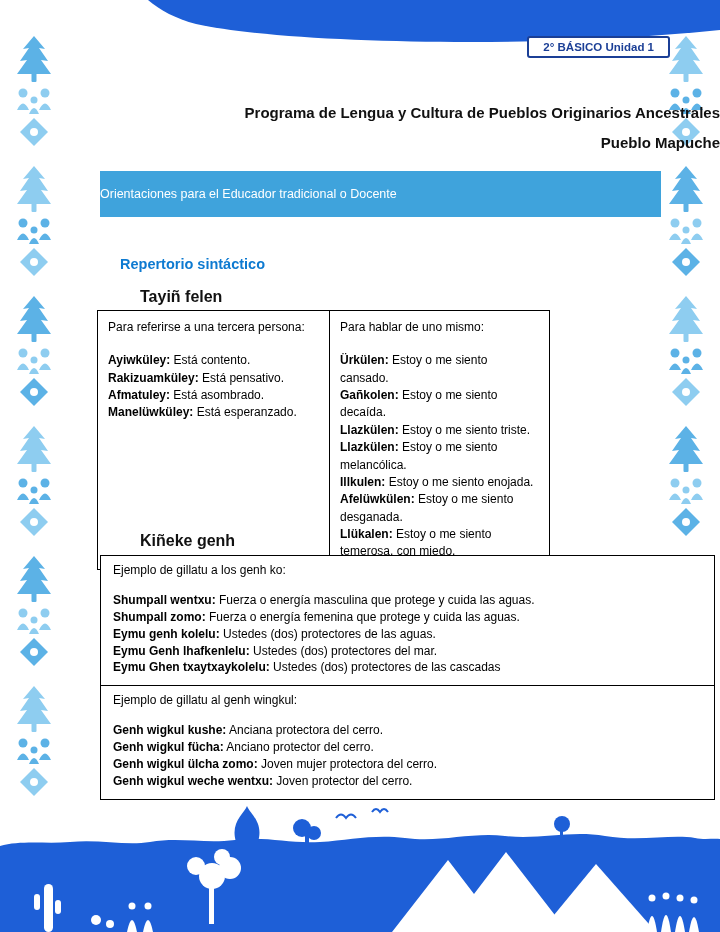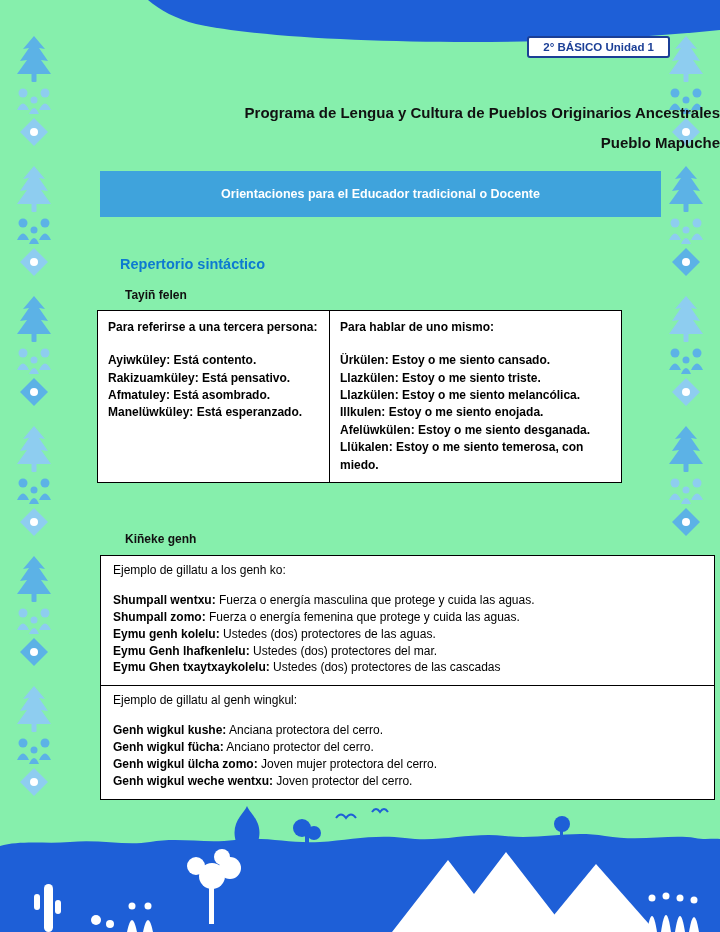--- a/index.html
+++ b/index.html
@@ -1,18 +1,18 @@
 <!DOCTYPE html>
 <html style="--primary-blue: #1e5fd7; --banner-blue: #3fa3dc; --heading-blue: #0d7ad1; --badge-blue: #1b3f96; --side-border-light: #8ecdf0; --side-border-medium: #5cb2e6;"><head>
 <meta charset="utf-8">
 <style>
   html,body { margin:0; padding:0; background:#e8e8e8; }
   .page {
     position:relative; width:720px; height:932px; margin:0 auto;
-    background:#86efac; overflow:hidden;
+    background:#ffffff; overflow:hidden;
     font-family:"Liberation Sans", sans-serif; color:#111;
   }
   svg { display:block; }
 
   
   .fill-primary   { fill: var(--primary-blue, #1e5fd7); }
   .stroke-primary { stroke: var(--primary-blue, #1e5fd7); fill:none; }
   .motif-light    { fill: var(--side-border-light, #8ecdf0); }
   .motif-medium   { fill: var(--side-border-medium, #5cb2e6); }
 
@@ -33,39 +33,39 @@
     padding:3px 14px; border-radius:3px; white-space:nowrap;
   }
 
   .titles { position:absolute; top:104px; left:0; width:100%; text-align:right; z-index:2; }
   .doc-title    { margin:0 0 13px; font-size:15px; font-weight:bold; color:#111; }
   .doc-subtitle { margin:0; font-size:15px; font-weight:bold; color:#111; }
 
   .banner {
     position:absolute; top:171px; left:100px; width:561px; height:46px; z-index:2;
     background:var(--banner-blue, #3fa3dc);
-    color:#ffffff; font-size:12.5px; font-weight:bold;
-    display:flex; align-items:center; justify-content:center;
+    color:#ffffff; font-size:12.5px; font-weight:normal;
+    display:flex; align-items:center; justify-content:flex-start;
   }
 
   .section-heading {
     position:absolute; top:256px; left:120px; margin:0; z-index:2;
     font-size:14.5px; font-weight:bold; color:var(--heading-blue, #0d7ad1);
   }
 
-  .group-label { position:absolute; left:125px; margin:0; z-index:2; font-size:12px; font-weight:bold; color:#111; }
+  .group-label { position:absolute; left:140px; margin:0; z-index:2; font-size:16px; font-weight:bold; color:#111; }
   #label-tayin  { top:288px; }
   #label-kineke { top:532px; }
 
   .vtable {
     position:absolute; z-index:2; box-sizing:border-box;
     background:#ffffff; border:1px solid #000;
     font-size:12px; color:#000;
   }
-  .table1 { top:310px; left:97px; width:525px; display:flex;font-weight:bold; }
+  .table1 { top:310px; left:97px; width:453px; display:flex; }
   .table1 .cell { padding:8px 10px; box-sizing:border-box; }
   .table1 .cell.left  { width:232px; border-right:1px solid #000; padding-right:5px; }
   .table1 .cell.right { flex:1; }
   .cell-header { margin:0 0 17px; line-height:1.35; }
   .entry { margin:0; line-height:1.45; }
 
   .table2 { top:555px; left:100px; width:615px; }
   .table2 .block { padding:6px 12px 9px; }
   .table2 .block + .block { border-top:1px solid #000; }
   .table2 .cell-header { margin:0 0 14px; }
@@ -161,20 +161,21 @@
     <div class="cell left">
       <p class="cell-header">Para referirse a una tercera persona:</p>
       <p class="entry"><b>Ayiwküley:</b><span> Está contento.</span></p>
       <p class="entry"><b>Rakizuamküley:</b><span> Está pensativo.</span></p>
       <p class="entry"><b>Afmatuley:</b><span> Está asombrado.</span></p>
       <p class="entry"><b>Manelüwküley:</b><span> Está esperanzado.</span></p>
     </div>
     <div class="cell right">
       <p class="cell-header">Para hablar de uno mismo:</p>
       <p class="entry"><b>Ürkülen:</b><span> Estoy o me siento cansado.</span></p>
+      <p class="entry"><b>Gañkolen:</b><span> Estoy o me siento decaída.</span></p>
       <p class="entry"><b>Llazkülen:</b><span> Estoy o me siento triste.</span></p>
       <p class="entry"><b>Llazkülen:</b><span> Estoy o me siento melancólica.</span></p>
       <p class="entry"><b>Illkulen:</b><span> Estoy o me siento enojada.</span></p>
       <p class="entry"><b>Afelüwkülen:</b><span> Estoy o me siento desganada.</span></p>
       <p class="entry"><b>Llükalen:</b><span> Estoy o me siento temerosa, con miedo.</span></p>
     </div>
   </div>
 
   <p class="group-label" id="label-kineke">Kiñeke genh</p>
 

